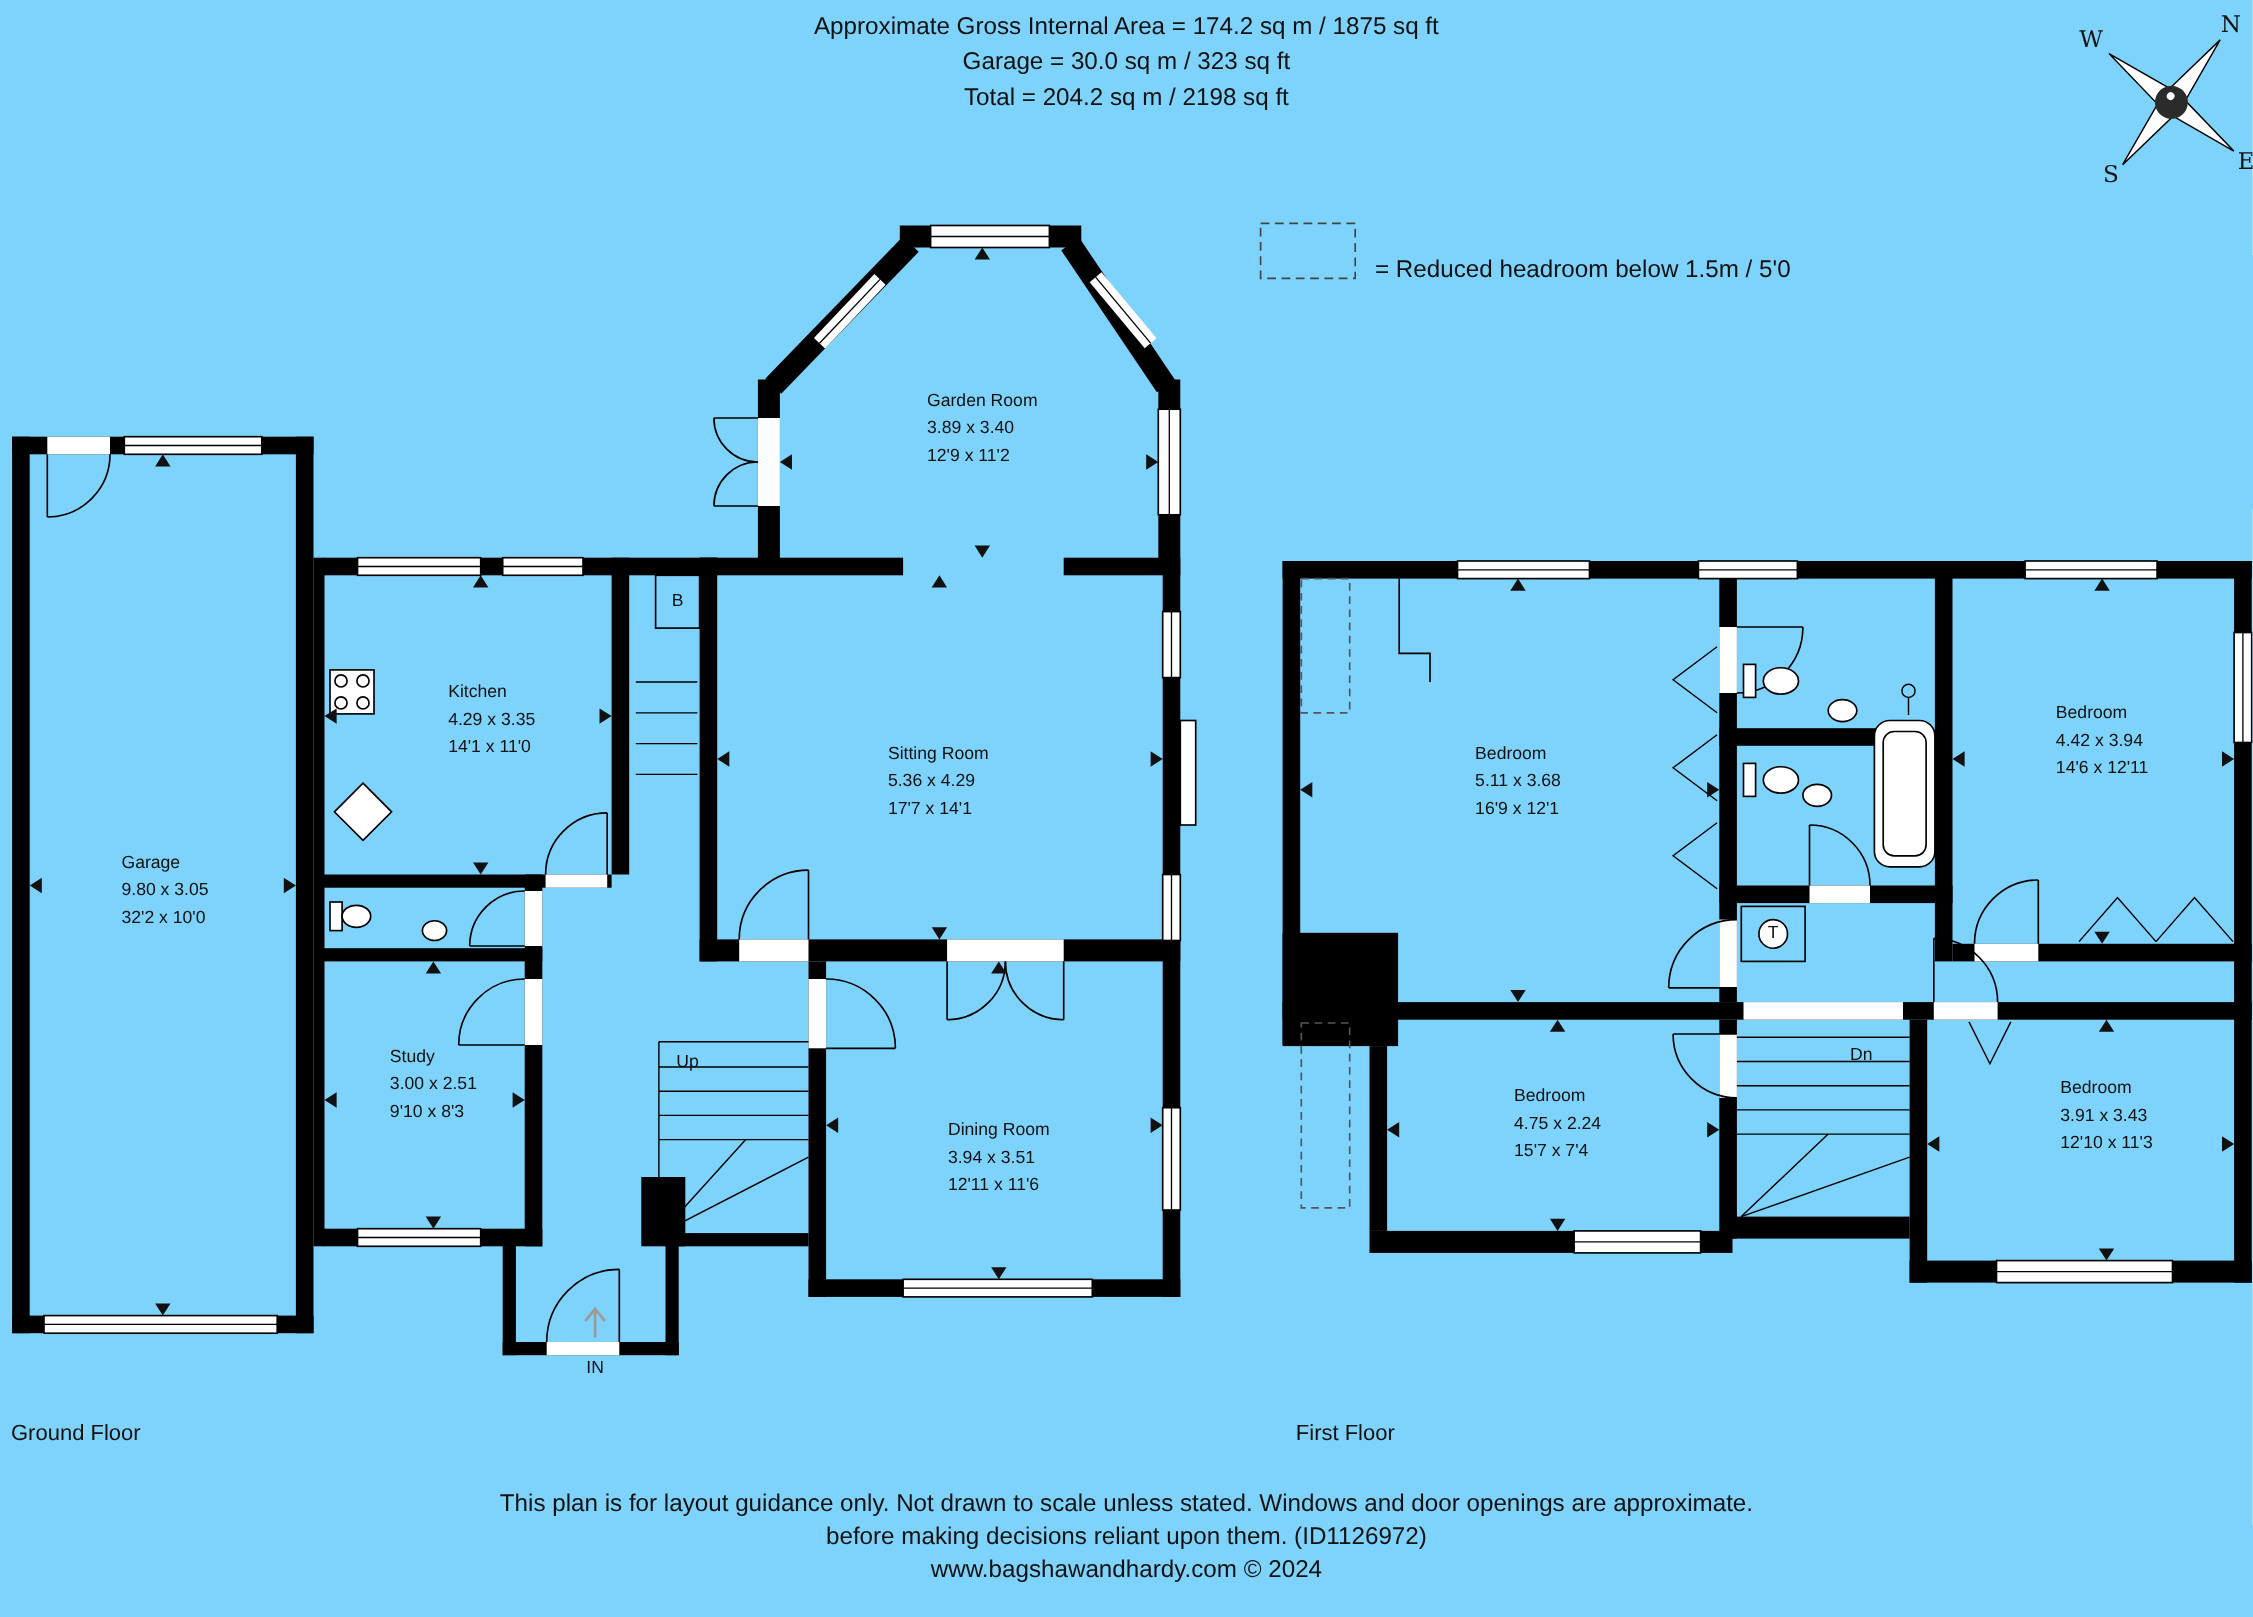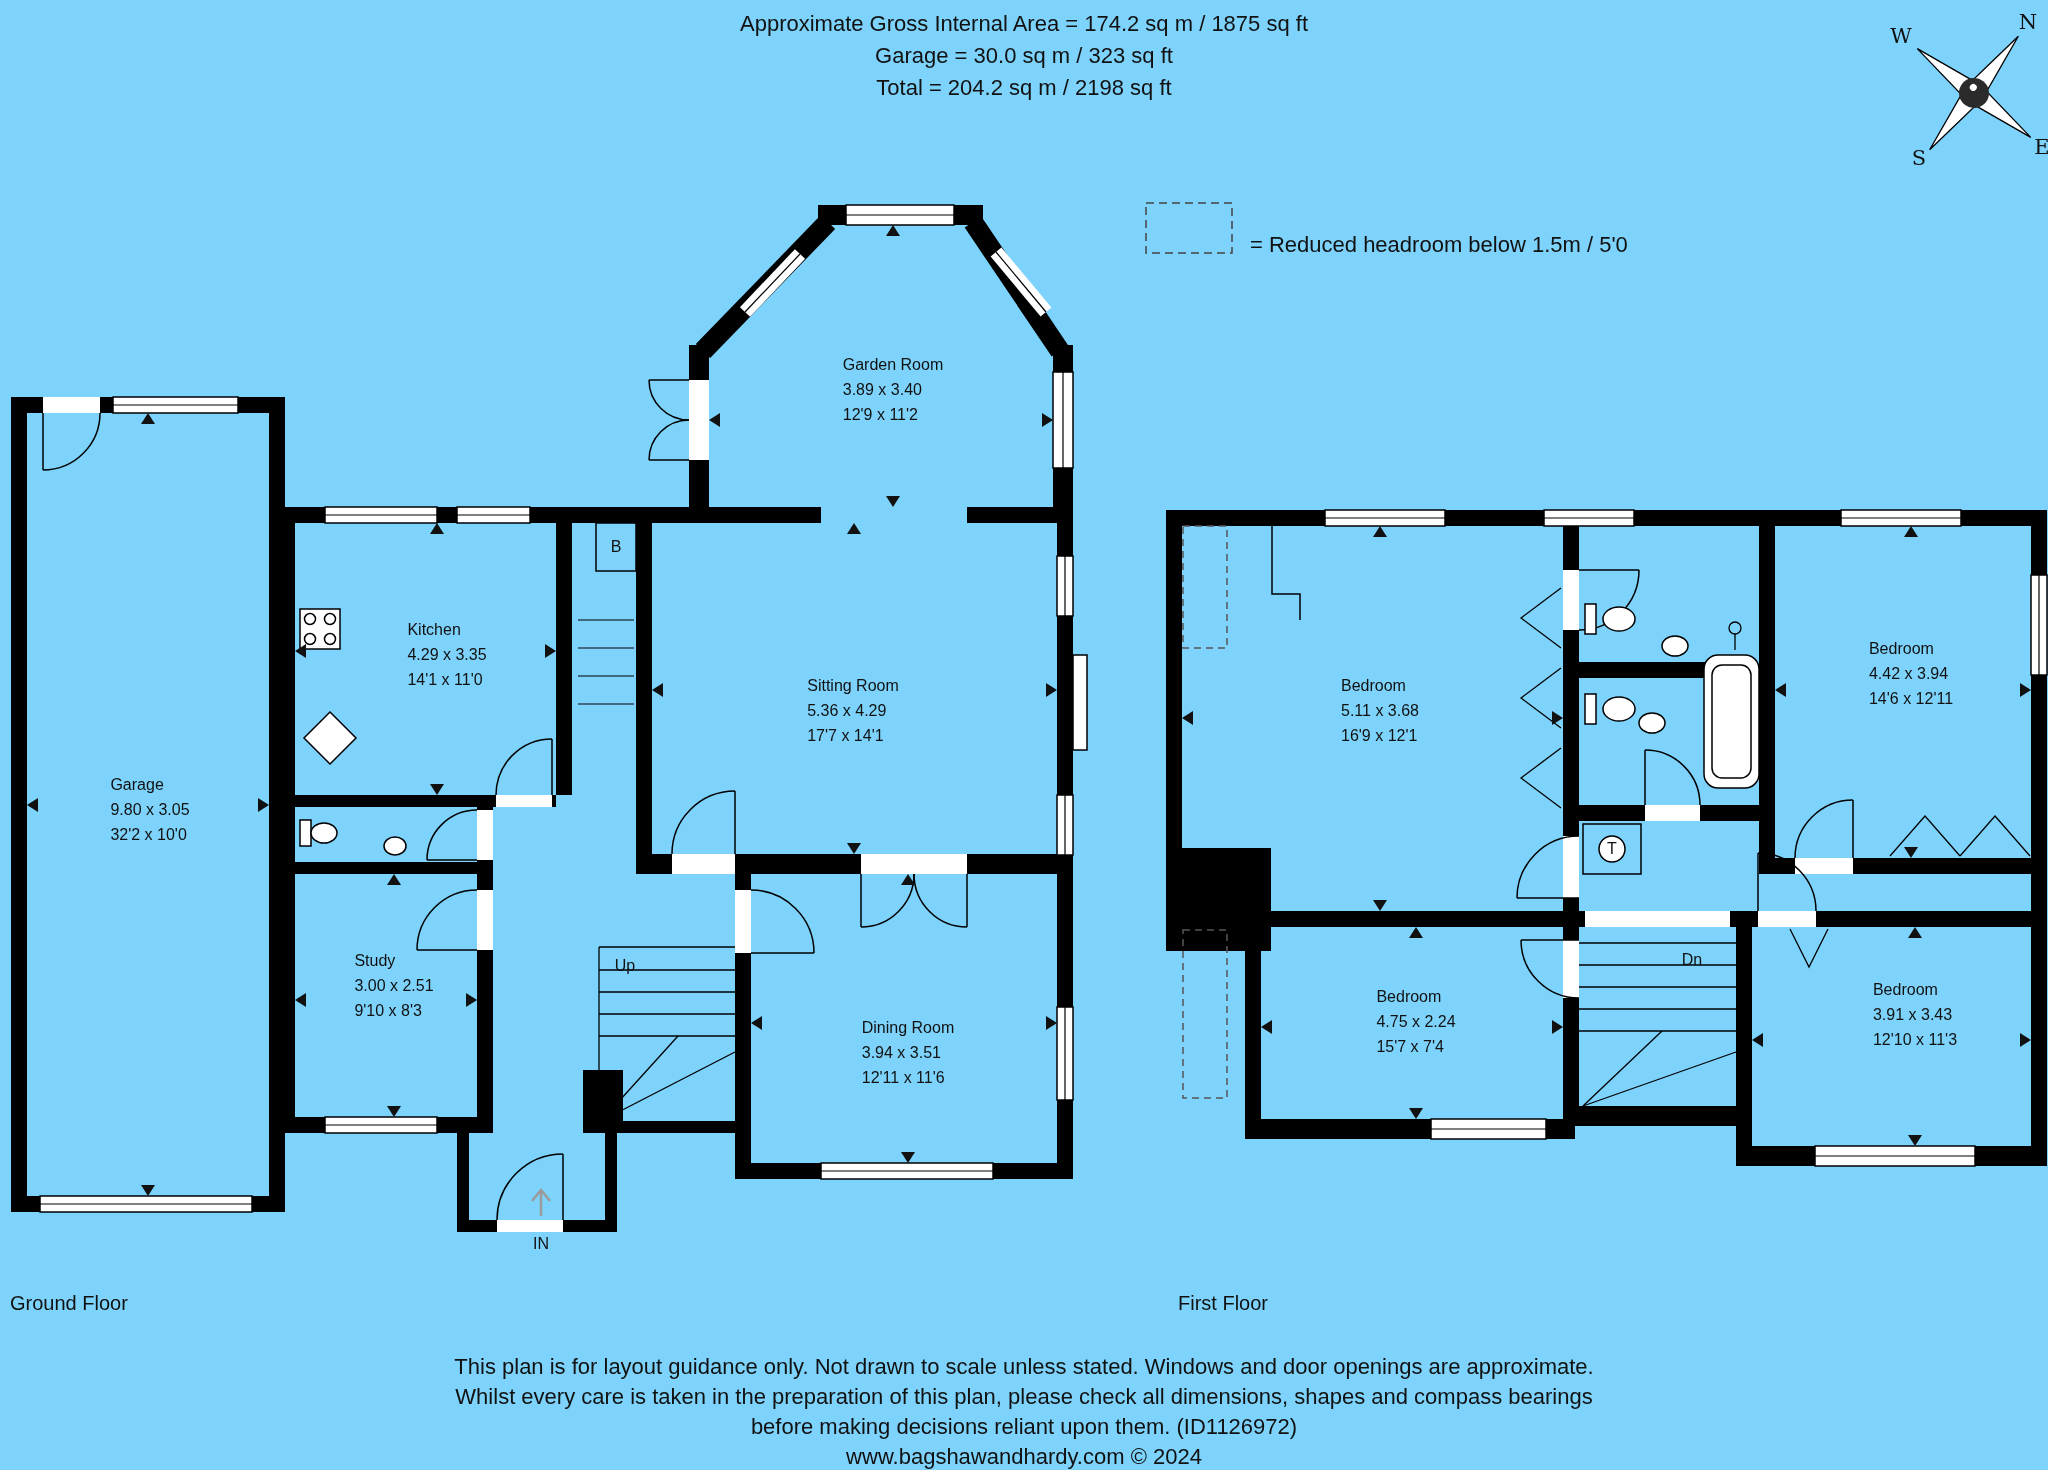--- a/index.html
+++ b/index.html
@@ -413,18 +413,17 @@
   <div class="anno" style="left:1692px;top:960px">Dn</div>
   <div class="anno" style="left:541px;top:1244px">IN</div>
   <div class="anno small" style="left:616px;top:547px">B</div>
   <div class="anno small" style="left:1612px;top:849px">T</div>
 
   <div class="floor-label" style="left:10px;top:1252px">Ground Floor</div>
   <div class="floor-label" style="left:1178px;top:1252px">First Floor</div>
 
   <div class="ftr">
     <div>This plan is for layout guidance only. Not drawn to scale unless stated. Windows and door openings are approximate.</div>
-    <div>Whilst every care is taken in the preparation of this plan, please check all dimensions, shapes and compass bearings</div>
     <div>before making decisions reliant upon them. (ID1126972)</div>
     <div>www.bagshawandhardy.com © 2024</div>
   </div>
 
 </div>
 
 </body></html>

